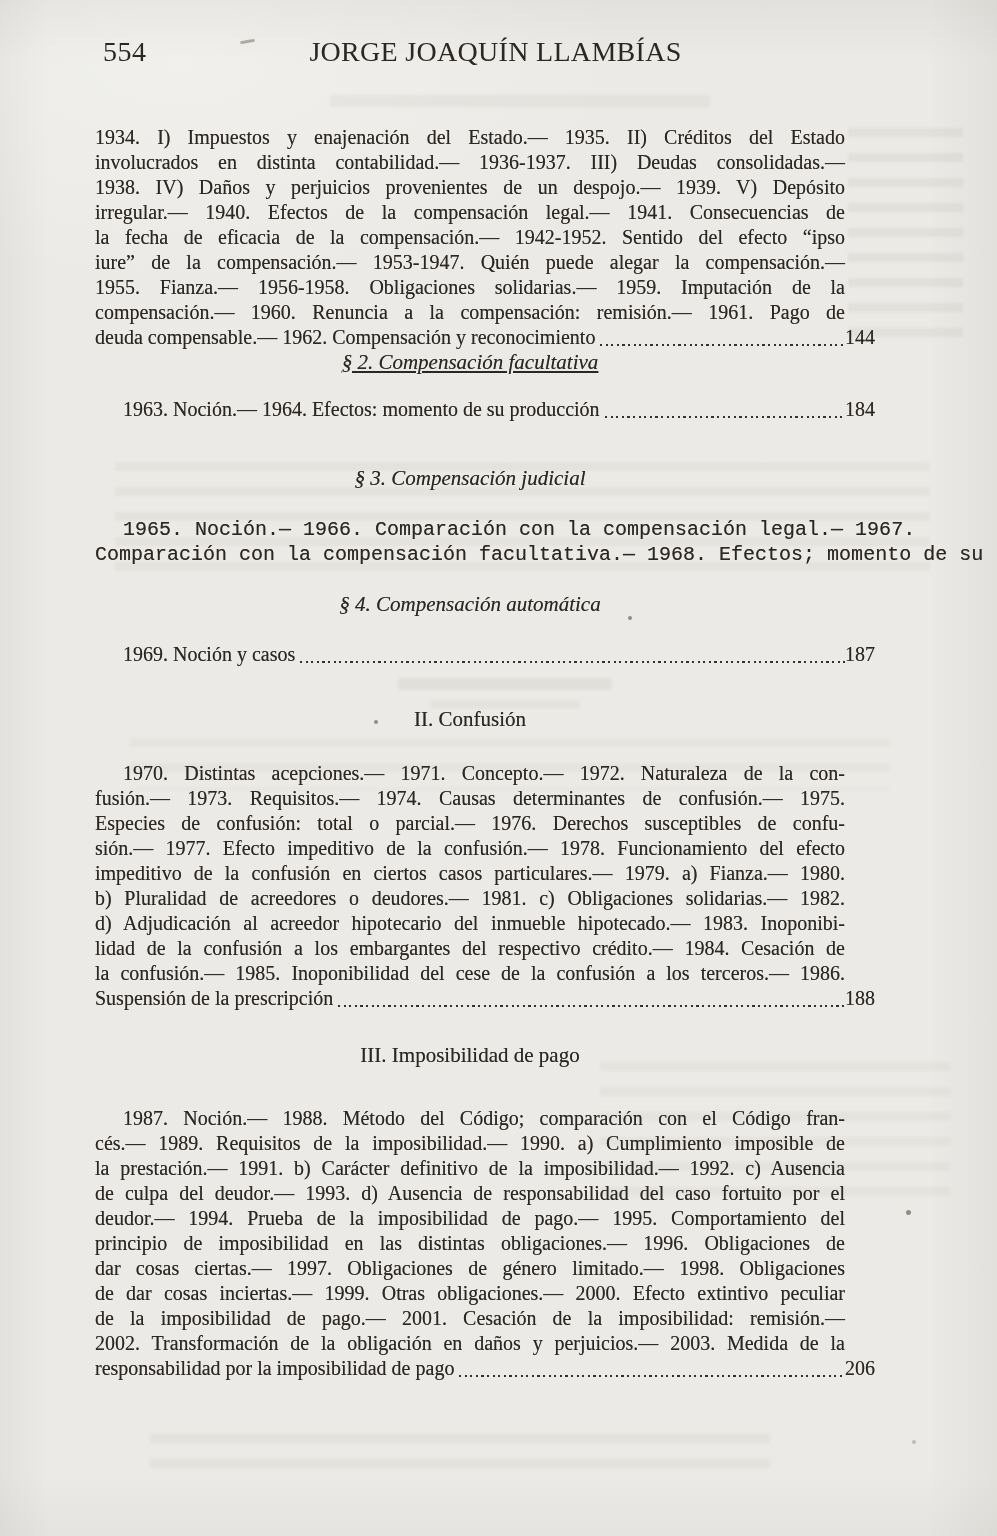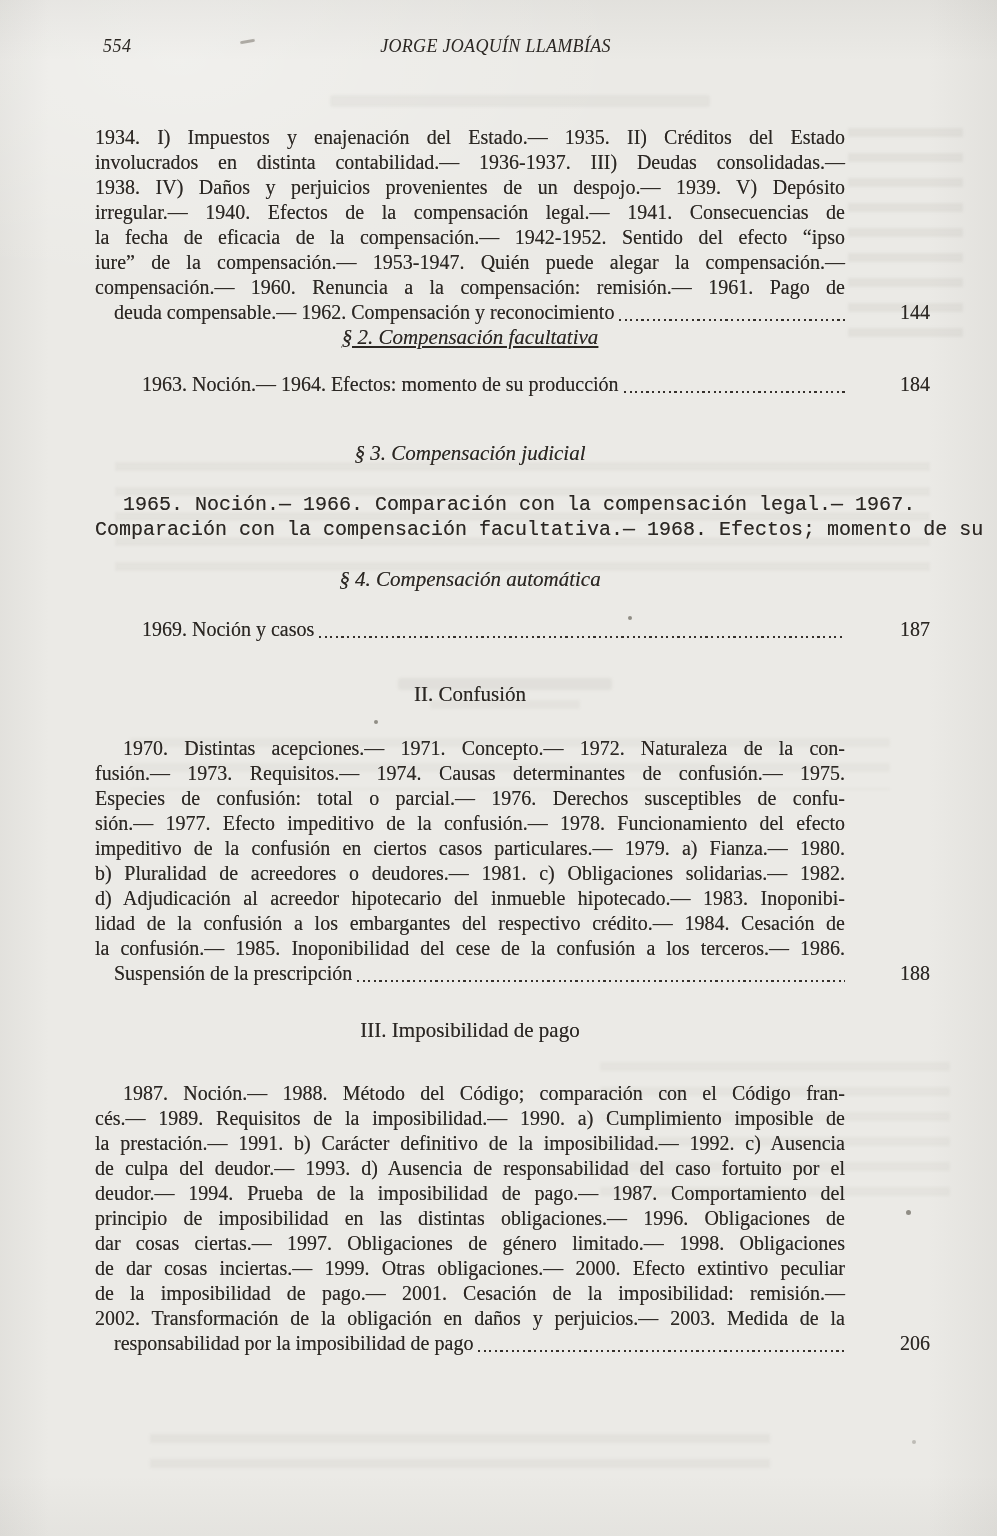--- a/index.html
+++ b/index.html
@@ -9,35 +9,35 @@
     margin:0 auto;
     overflow:hidden;
     background-color:#ebeae6;
     background-image:
       radial-gradient(ellipse 700px 350px at 18% 4%, rgba(255,255,255,.28), transparent 65%),
       linear-gradient(90deg, rgba(60,55,48,.05), transparent 5%, transparent 93%, rgba(60,55,48,.05)),
       linear-gradient(180deg, rgba(60,55,48,.05), transparent 4%, transparent 96%, rgba(60,55,48,.04));
     font-family:"Liberation Serif","DejaVu Serif",serif;
     color:#2b2723;
   }
-  .running-head{position:absolute;top:36px;left:0;right:0;height:28px;font-size:18px;font-style:italic;}
+  .running-head{position:absolute;top:36px;left:0;right:0;height:28px;font-size:28px;}
   .folio{position:absolute;left:103px;top:0;letter-spacing:.5px;}
   .running-title{position:absolute;left:0;right:6px;top:0;text-align:center;letter-spacing:.3px;}
   .content{position:absolute;left:95px;top:125px;width:835px;}
   .toc-entry{font-size:20px;line-height:25px;
     text-shadow:0 0 .5px rgba(43,39,35,.55);}
   .full-line{text-align:justify;text-align-last:justify;padding-right:85px;white-space:nowrap;}
   .full-line,.last-line{height:25px;}
   .first-indent{text-indent:28px;}
   .last-line{display:flex;}
-  .ll-text{flex:none;white-space:nowrap;margin-left:19px;}
+  .ll-text{flex:none;white-space:nowrap;}
   .ll-text.first-indent{text-indent:0;padding-left:28px;}
   .dots{flex:1 1 auto;align-self:flex-end;height:2.4px;margin:0 0 4px 5px;
     background:repeating-linear-gradient(to right,#35302b 0 2.2px,transparent 2.2px 5.6px);}
-  .page-num{flex:none;min-width:85px;text-align:right;}
+  .page-num{flex:none;min-width:85px;text-align:left;}
   .heading{font-size:21px;line-height:25px;text-align:center;padding-right:85px;
     text-shadow:0 0 .5px rgba(43,39,35,.55);}
   .heading.italic{font-style:italic;}
   
   .bleed{position:absolute;filter:blur(1.6px);pointer-events:none;}
   .bleed.rows{background:repeating-linear-gradient(to bottom,rgba(134,127,116,.16) 0 9px,transparent 9px 25px);}
   .bleed.bar{background:rgba(134,127,116,.18);border-radius:2px;}
   .speck{position:absolute;background:rgba(96,90,82,.65);border-radius:50%;filter:blur(.4px);}
   .smudge{position:absolute;width:15px;height:3px;background:rgba(120,114,106,.55);
     transform:rotate(-10deg);filter:blur(.7px);border-radius:2px;}
@@ -68,20 +68,21 @@
   </div>
 
   <div class="content" id="toc-root">
       <div class="toc-entry">
         <div class="full-line">1934. I) Impuestos y enajenación del Estado.— 1935. II) Créditos del Estado</div>
         <div class="full-line">involucrados en distinta contabilidad.— 1936-1937. III) Deudas consolidadas.—</div>
         <div class="full-line">1938. IV) Daños y perjuicios provenientes de un despojo.— 1939. V) Depósito</div>
         <div class="full-line">irregular.— 1940. Efectos de la compensación legal.— 1941. Consecuencias de</div>
         <div class="full-line">la fecha de eficacia de la compensación.— 1942-1952. Sentido del efecto “ipso</div>
         <div class="full-line">iure” de la compensación.— 1953-1947. Quién puede alegar la compensación.—</div>
+        <div class="full-line">1955. Fianza.— 1956-1958. Obligaciones solidarias.— 1959. Imputación de la</div>
         <div class="full-line">compensación.— 1960. Renuncia a la compensación: remisión.— 1961. Pago de</div>
         <div class="last-line">
           <span class="ll-text">deuda compensable.— 1962. Compensación y reconocimiento </span>
           <span class="dots"></span>
           <span class="page-num">144</span>
         </div>
       </div>
       <div class="heading italic" style=" text-decoration: underline;">§ 2. Compensación facultativa</div>
       <div class="toc-entry" style="margin-top: 22px;">
         <div class="last-line">
@@ -119,21 +120,21 @@
           <span class="dots"></span>
           <span class="page-num">188</span>
         </div>
       </div>
       <div class="heading roman" style="margin-top: 32px;">III. Imposibilidad de pago</div>
       <div class="toc-entry" style="margin-top: 38px;">
         <div class="full-line first-indent">1987. Noción.— 1988. Método del Código; comparación con el Código fran-</div>
         <div class="full-line">cés.— 1989. Requisitos de la imposibilidad.— 1990. a) Cumplimiento imposible de</div>
         <div class="full-line">la prestación.— 1991. b) Carácter definitivo de la imposibilidad.— 1992. c) Ausencia</div>
         <div class="full-line">de culpa del deudor.— 1993. d) Ausencia de responsabilidad del caso fortuito por el</div>
-        <div class="full-line">deudor.— 1994. Prueba de la imposibilidad de pago.— 1987. Comportamiento del</div>
+        <div class="full-line">deudor.— 1994. Prueba de la imposibilidad de pago.— 1995. Comportamiento del</div>
         <div class="full-line">principio de imposibilidad en las distintas obligaciones.— 1996. Obligaciones de</div>
         <div class="full-line">dar cosas ciertas.— 1997. Obligaciones de género limitado.— 1998. Obligaciones</div>
         <div class="full-line">de dar cosas inciertas.— 1999. Otras obligaciones.— 2000. Efecto extintivo peculiar</div>
         <div class="full-line">de la imposibilidad de pago.— 2001. Cesación de la imposibilidad: remisión.—</div>
         <div class="full-line">2002. Transformación de la obligación en daños y perjuicios.— 2003. Medida de la</div>
         <div class="last-line">
           <span class="ll-text">responsabilidad por la imposibilidad de pago</span>
           <span class="dots"></span>
           <span class="page-num">206</span>
         </div>

